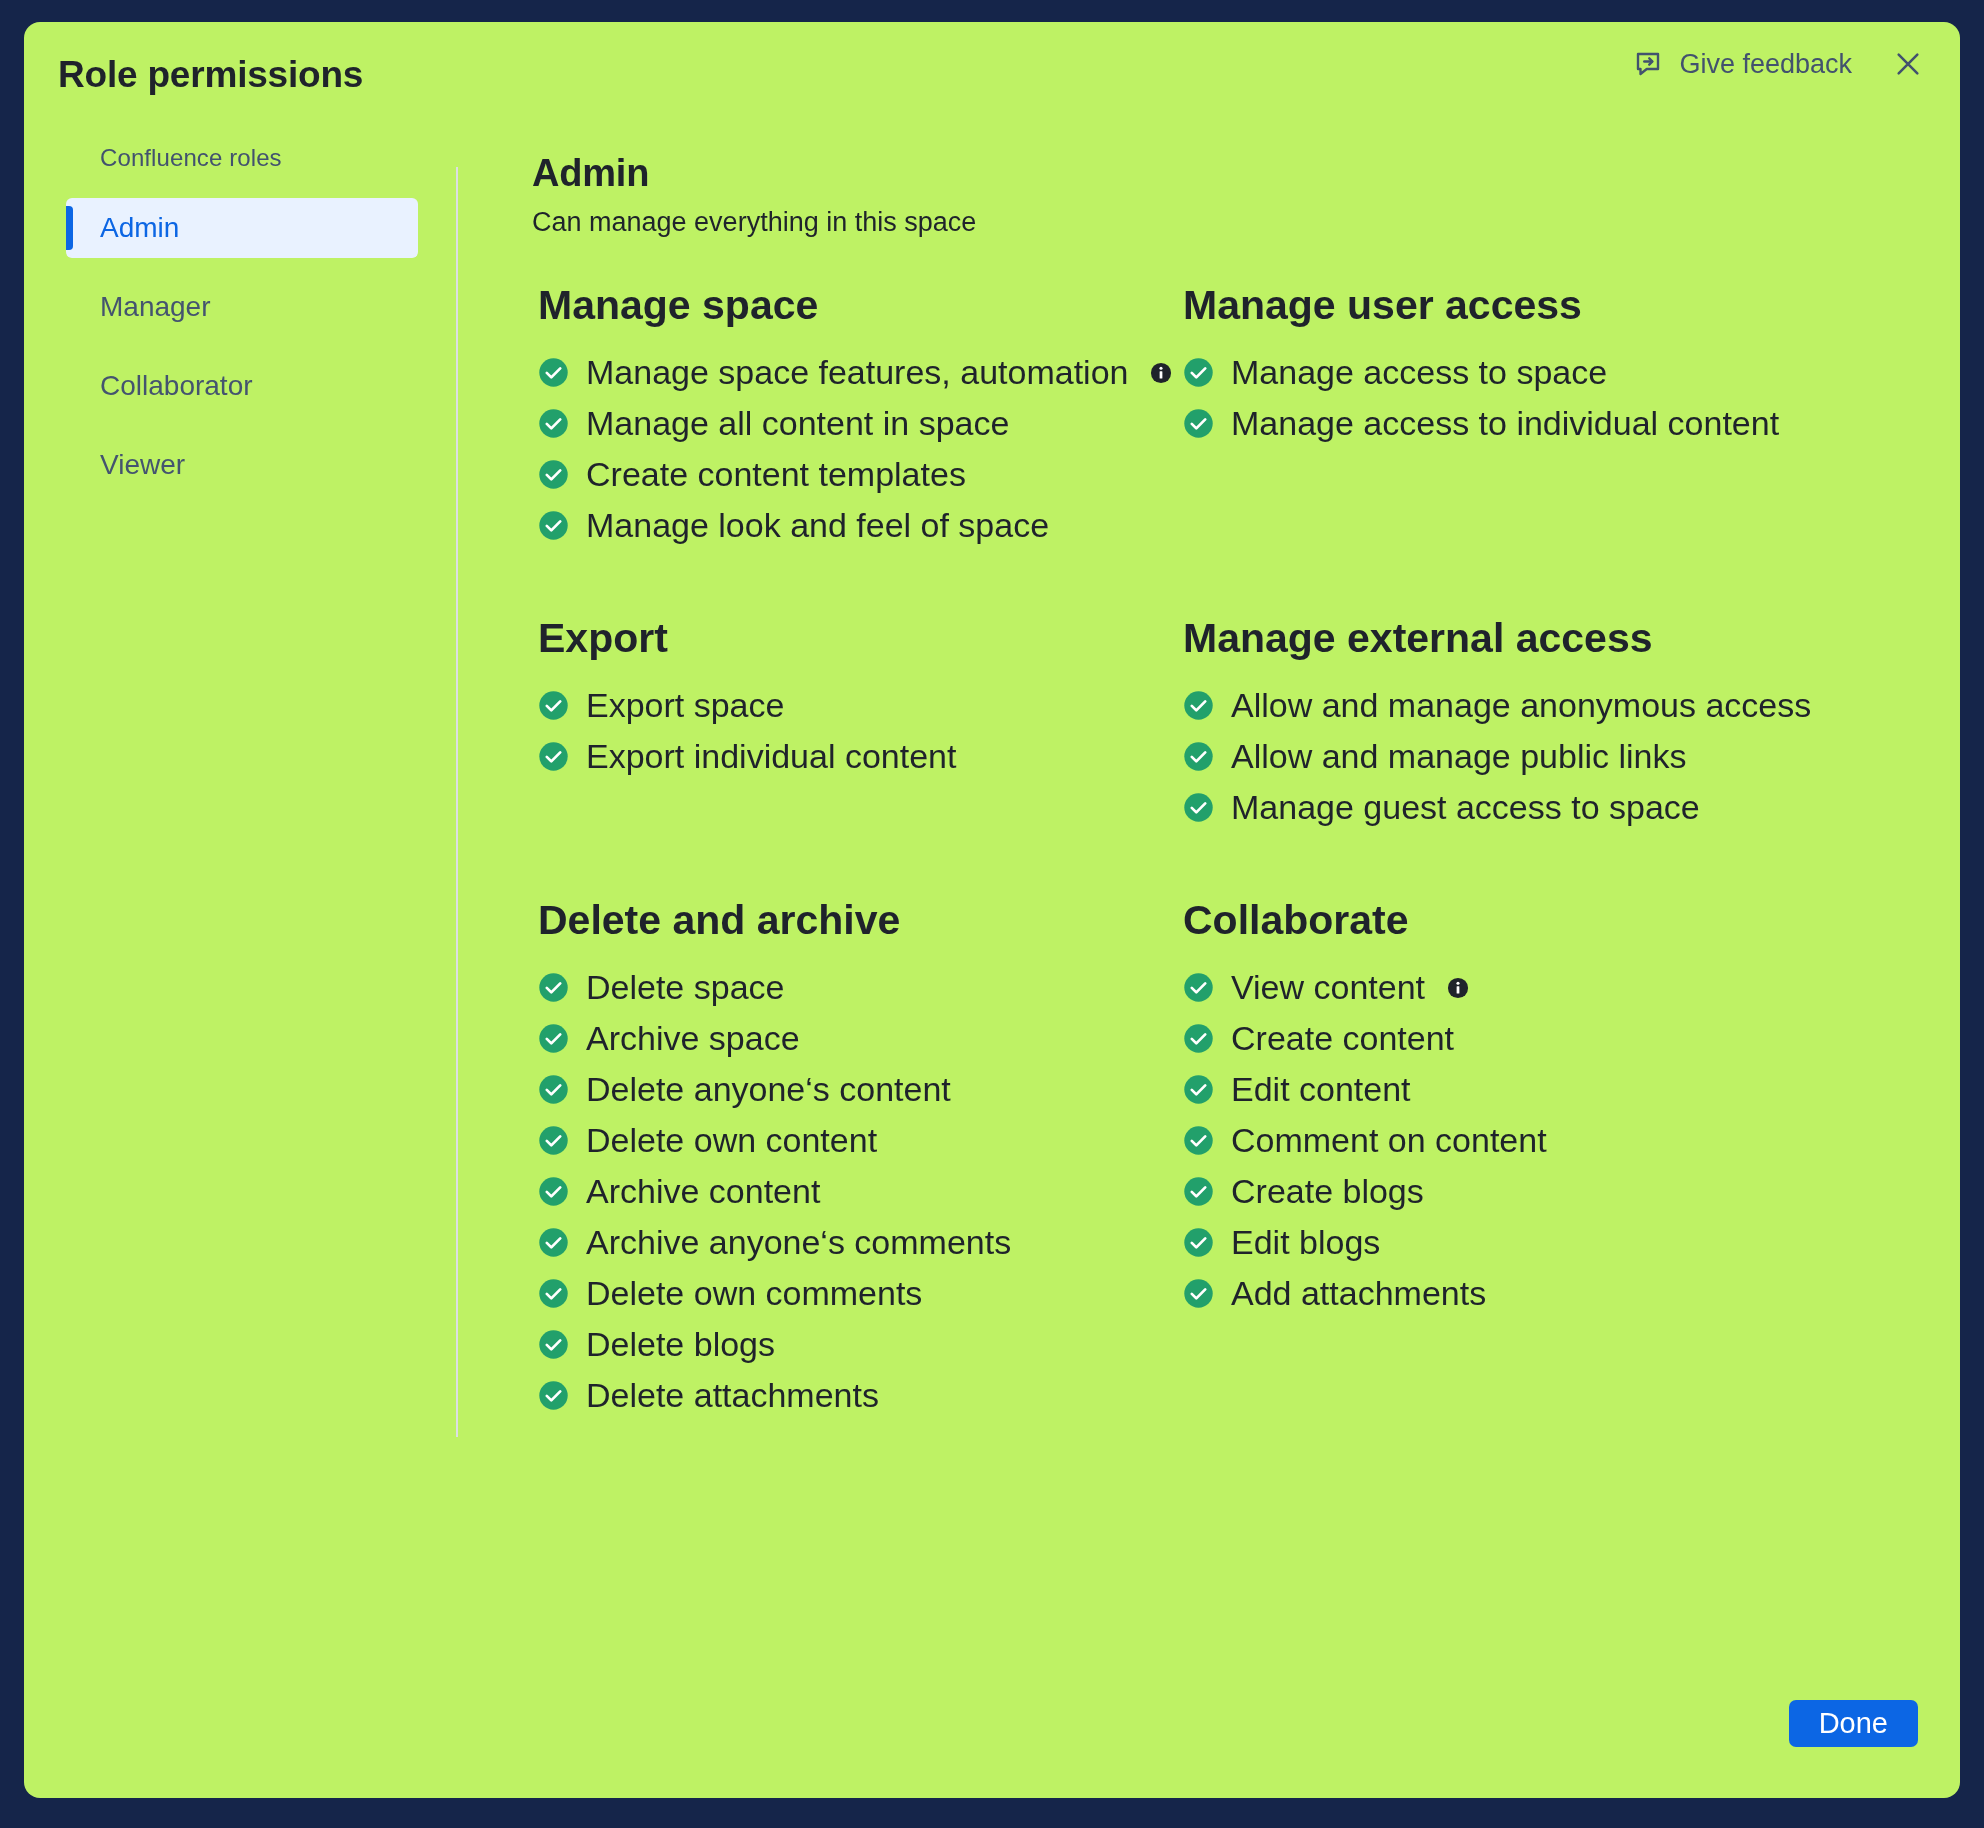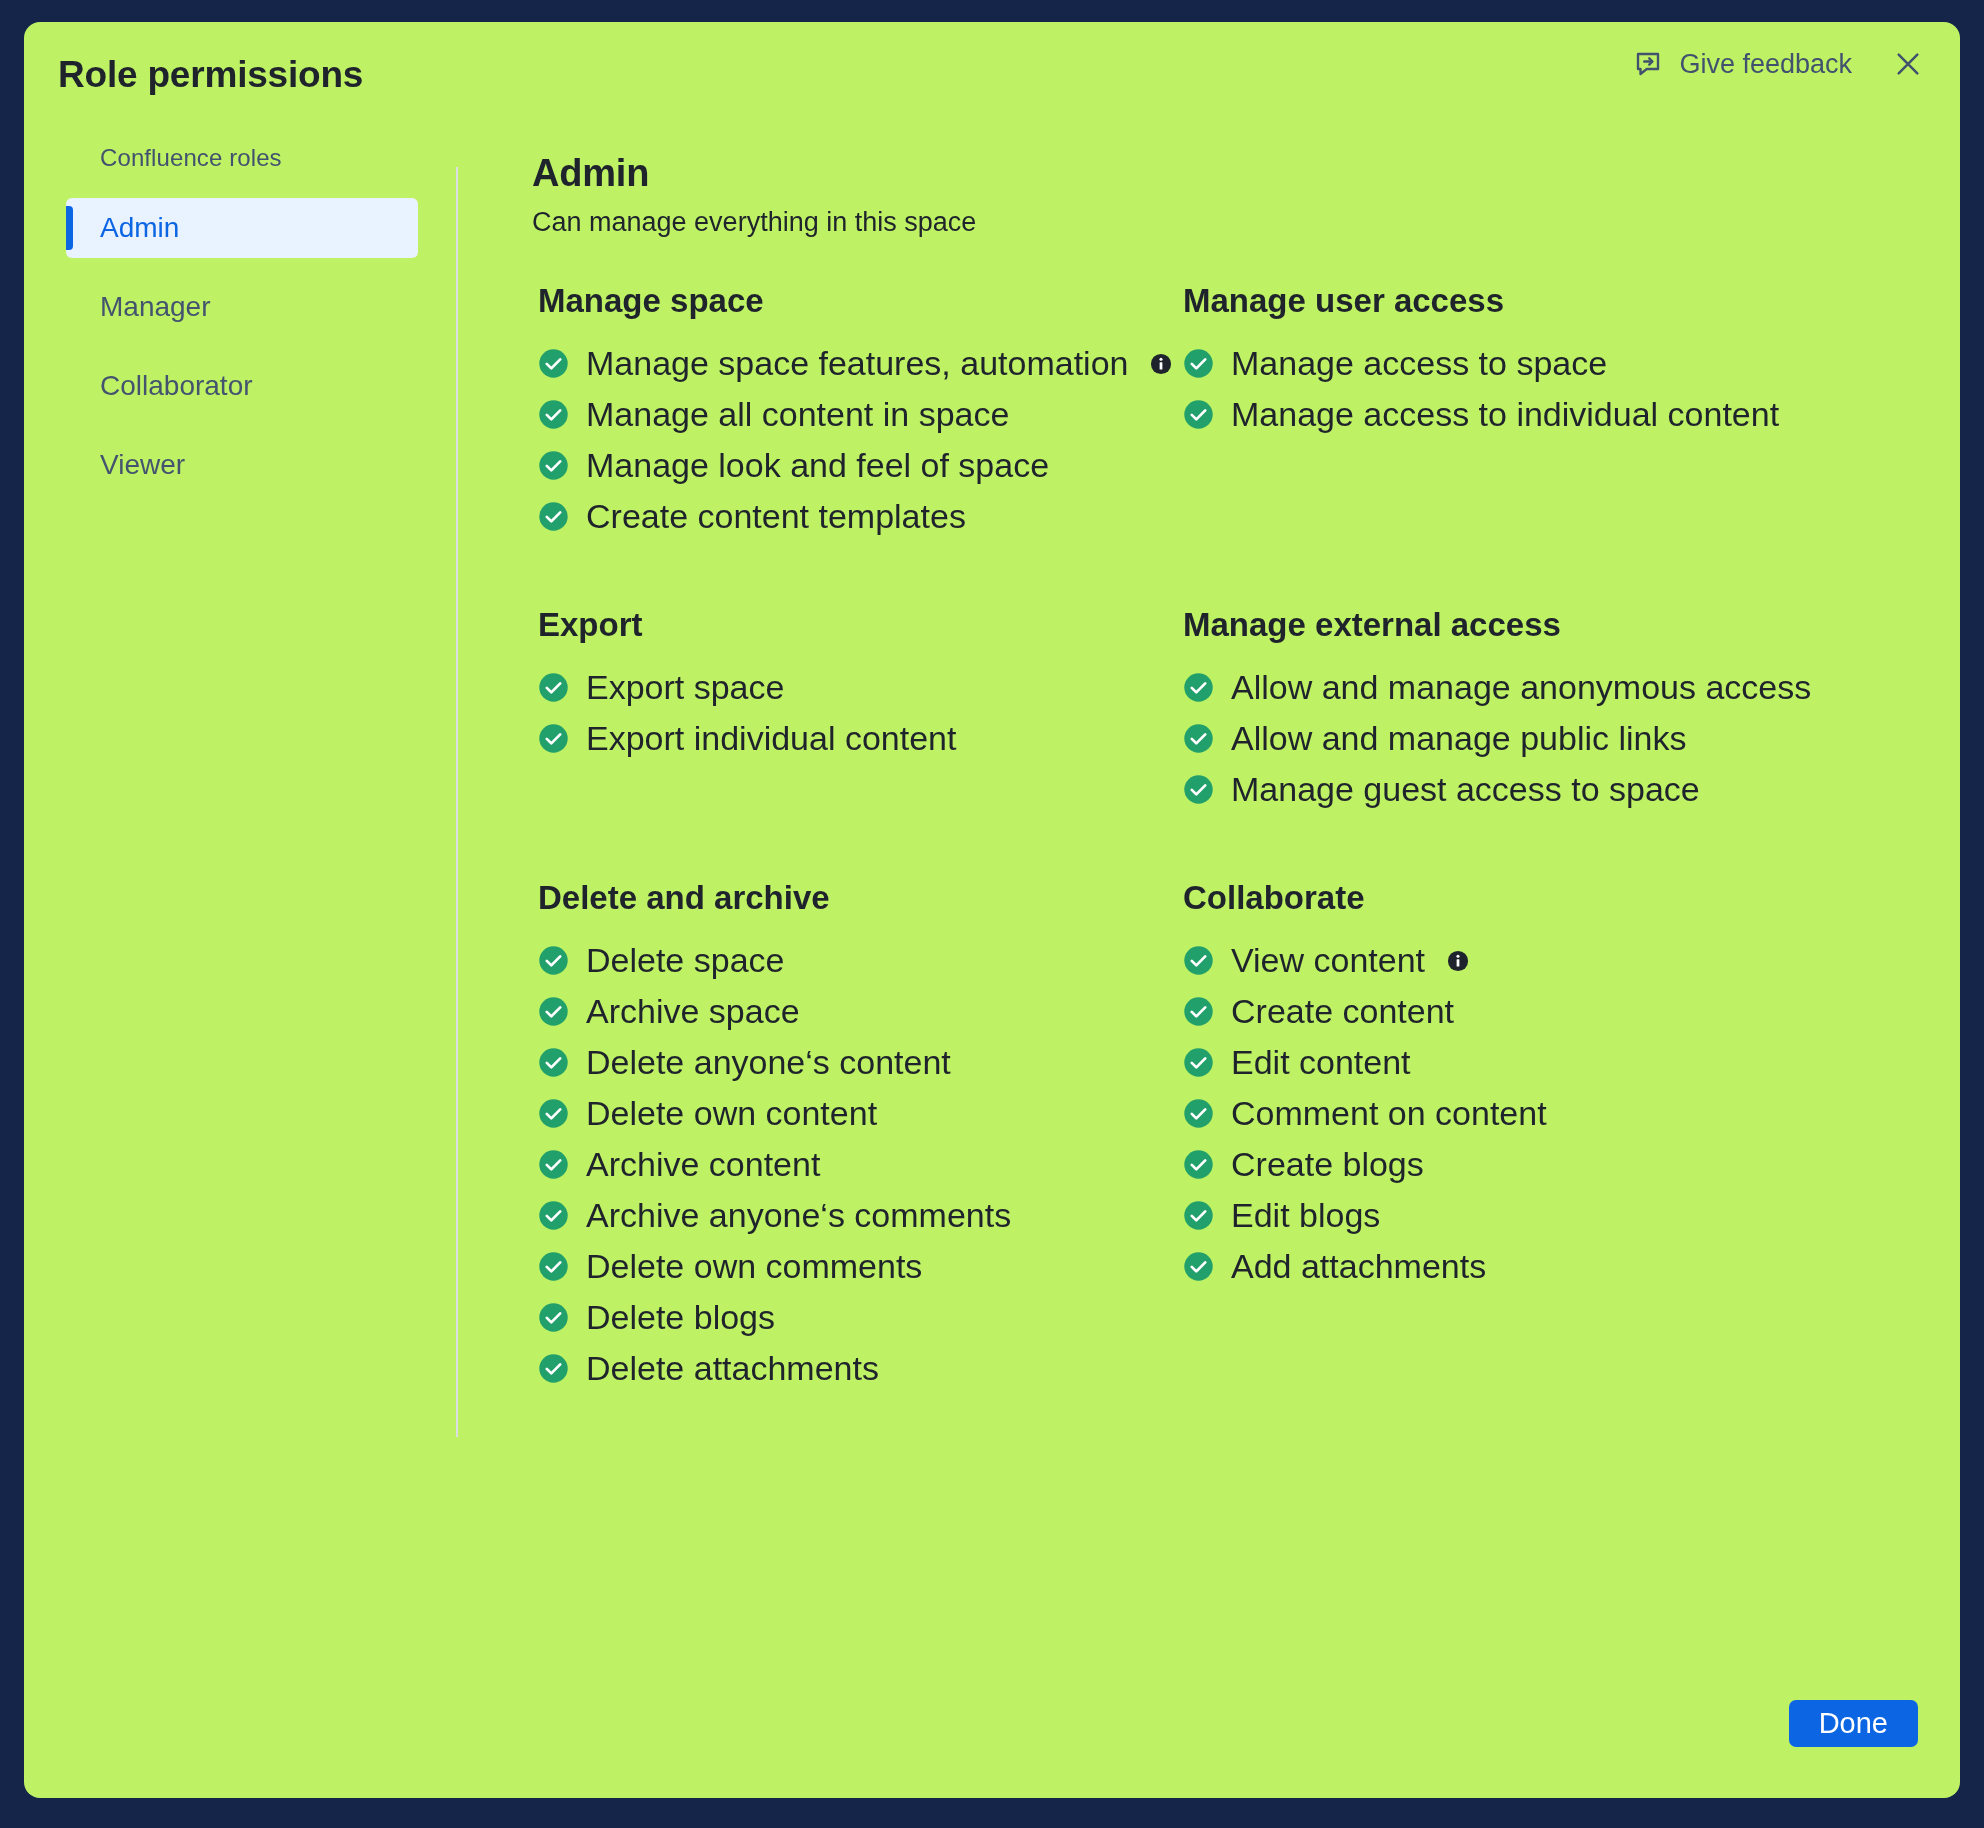--- a/index.html
+++ b/index.html
@@ -150,21 +150,21 @@
   .group-grid {
     display: grid;
     grid-template-columns: 645px 1fr;
     margin-top: 44px;
   }
   .group {
     padding-bottom: 20px;
   }
   .group.spacer-top { padding-top: 44px; }
   .group-title {
-    font-size: 33px;
+    font-size: 41px;
     font-weight: bold;
     color: #1f232b;
     margin-bottom: 18px;
     padding-left: 6px;
   }
   .perm-list { list-style: none; }
   .perm-item {
     display: flex;
     align-items: center;
     gap: 17px;
@@ -283,30 +283,30 @@
                   </span>
                   <span class="perm-label">Manage all content in space</span>
                 </li>
                 <li class="perm-item">
                   <span class="check-icon">
                     <svg class="icon-svg" width="31" height="31" viewBox="0 0 24 24">
                       <circle cx="12" cy="12" r="11" fill="#22A06B"></circle>
                       <path d="M6.8 12.3l3.5 3.5 6.9-7" fill="none" stroke="#ffffff" stroke-width="2.1" stroke-linecap="round" stroke-linejoin="round"></path>
                     </svg>
                   </span>
+                  <span class="perm-label">Create content templates</span>
+                </li>
+                <li class="perm-item">
+                  <span class="check-icon">
+                    <svg class="icon-svg" width="31" height="31" viewBox="0 0 24 24">
+                      <circle cx="12" cy="12" r="11" fill="#22A06B"></circle>
+                      <path d="M6.8 12.3l3.5 3.5 6.9-7" fill="none" stroke="#ffffff" stroke-width="2.1" stroke-linecap="round" stroke-linejoin="round"></path>
+                    </svg>
+                  </span>
                   <span class="perm-label">Manage look and feel of space</span>
-                </li>
-                <li class="perm-item">
-                  <span class="check-icon">
-                    <svg class="icon-svg" width="31" height="31" viewBox="0 0 24 24">
-                      <circle cx="12" cy="12" r="11" fill="#22A06B"></circle>
-                      <path d="M6.8 12.3l3.5 3.5 6.9-7" fill="none" stroke="#ffffff" stroke-width="2.1" stroke-linecap="round" stroke-linejoin="round"></path>
-                    </svg>
-                  </span>
-                  <span class="perm-label">Create content templates</span>
                 </li>
               </ul>
             </section>
             <section class="group" style="grid-area: 1 / 2;">
               <h2 class="group-title">Manage user access</h2>
               <ul class="perm-list">
                 <li class="perm-item">
                   <span class="check-icon">
                     <svg class="icon-svg" width="31" height="31" viewBox="0 0 24 24">
                       <circle cx="12" cy="12" r="11" fill="#22A06B"></circle>

